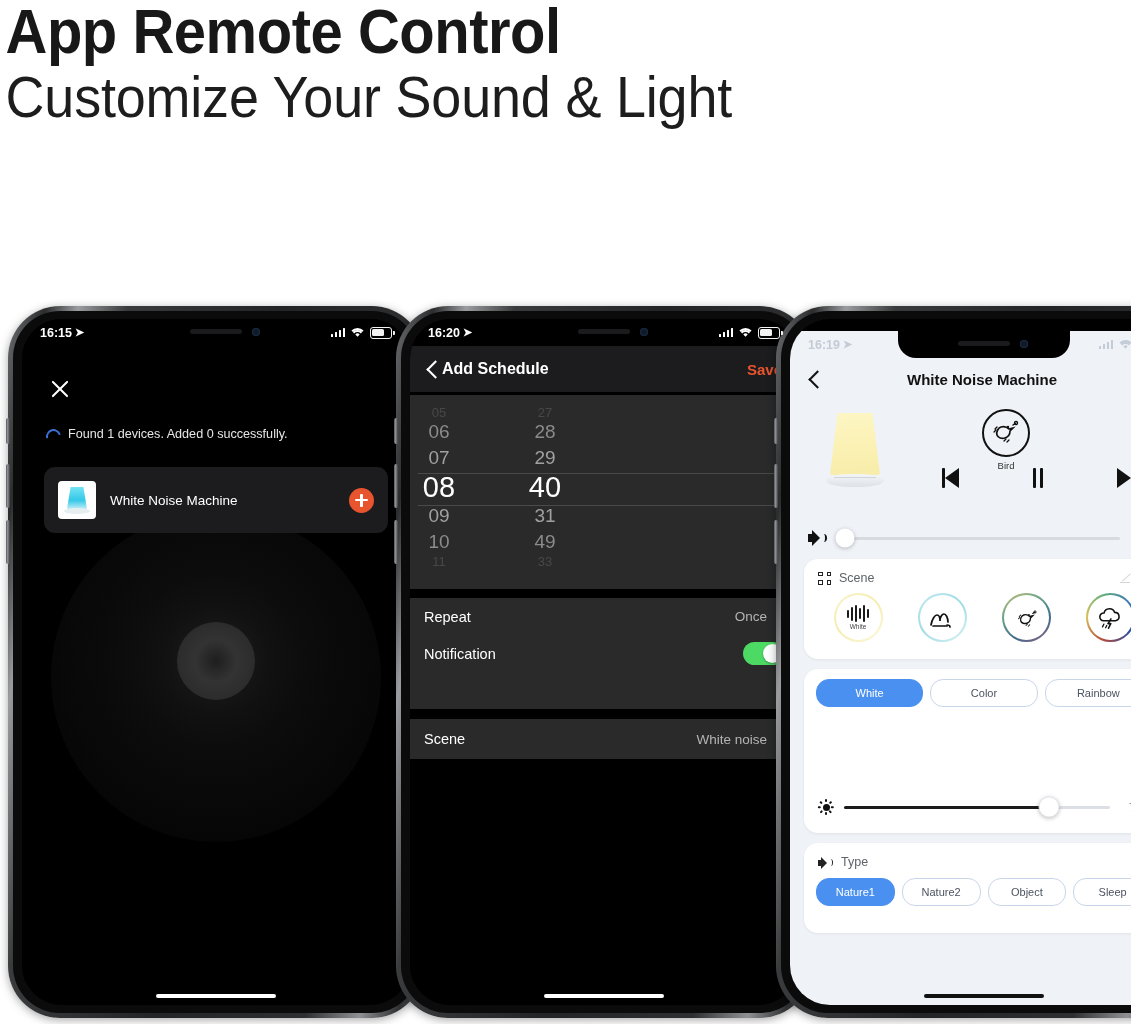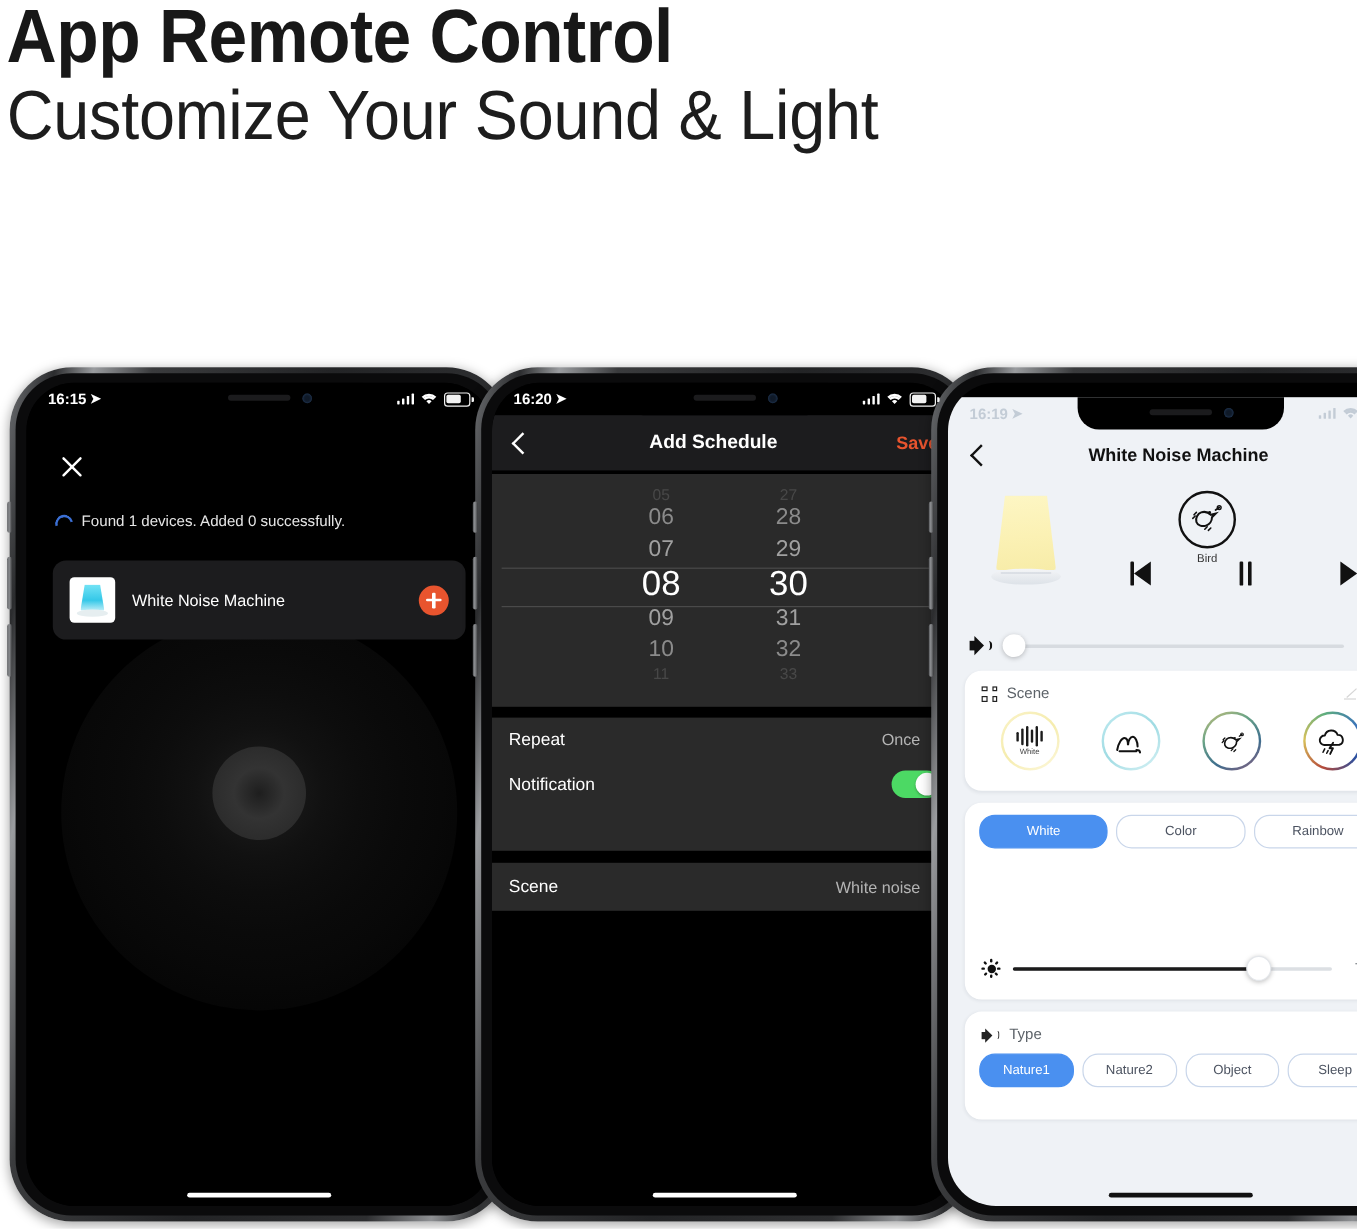--- a/index.html
+++ b/index.html
@@ -86,26 +86,26 @@
   .p1-name{flex:1;margin-left:14px;font-size:13.5px;color:#fff;}
   .p1-add{width:25px;height:25px;border-radius:50%;background:#e8542e;position:relative;flex:0 0 auto;cursor:pointer;}
   .p1-add:before,.p1-add:after{content:"";position:absolute;background:#fff;border-radius:1px;}
   .p1-add:before{left:6px;top:11.5px;width:13px;height:2.4px;}
   .p1-add:after{left:11.3px;top:6px;width:2.4px;height:13px;}
 
   
   .p2{position:absolute;inset:0;background:#000;color:#fff;}
   .p2-nav{position:absolute;left:0;right:0;top:27px;height:46px;background:#1c1c1e;display:flex;align-items:center;padding:0 16px;box-sizing:border-box;}
   .chev-back{width:11px;height:11px;border-left:2.4px solid #fff;border-bottom:2.4px solid #fff;transform:rotate(45deg);margin-left:3px;cursor:pointer;}
-  .p2-title{flex:1;text-align:center;font-size:16px;font-weight:bold;}
+  .p2-title{flex:1;font-size:16px;font-weight:bold;}
   .p2-save{font-size:15px;font-weight:bold;color:#e8542e;cursor:pointer;}
   .picker{position:absolute;left:0;right:0;top:76px;height:194px;background:#2a2a2a;overflow:hidden;}
   .picker .sel-line{position:absolute;left:8px;right:8px;height:1px;background:#4a4a4a;}
   .picker .sel-line.a{top:78px}.picker .sel-line.b{top:110px}
-  .cols{position:absolute;left:0;right:0;top:0;display:flex;justify-content:center;gap:48px;padding-top:11px;}
+  .cols{position:absolute;left:0;right:0;top:0;display:flex;gap:48px;padding-top:11px;}
   .col{display:flex;flex-direction:column;align-items:center;width:58px;}
   .col span{font-size:19px;color:#8b8b8b;line-height:26px;height:26px;font-weight:300;}
   .col span.faded{opacity:.3;font-size:13px;line-height:13px;height:13px;}
   .col span.dim{color:#a0a0a0}
   .col span.active{color:#fff;font-size:29px;font-weight:normal;line-height:32px;height:32px;}
 
   .p2-group{position:absolute;left:0;right:0;background:#2a2a2a;}
   .p2-row{height:37px;display:flex;align-items:center;padding:0 14px;box-sizing:border-box;font-size:14.5px;color:#fff;cursor:pointer;}
   .p2-row .lbl{flex:1}
   .p2-row .val{color:#b4b4b4;font-size:13.5px;margin-right:8px;text-align:right;}
@@ -312,23 +312,23 @@
             <span class="dim">07</span>
             <span class="active">08</span>
             <span class="dim">09</span>
             <span>10</span>
             <span class="faded">11</span>
           </div>
           <div class="col">
             <span class="faded">27</span>
             <span>28</span>
             <span class="dim">29</span>
-            <span class="active">30</span>
+            <span class="active">40</span>
             <span class="dim">31</span>
-            <span>32</span>
+            <span>49</span>
             <span class="faded">33</span>
           </div>
         </div>
         <div class="sel-line a"></div>
         <div class="sel-line b"></div>
       </div>
 
       <div class="p2-group" style="top:279px;height:111px">
         <div class="p2-row">
           <span class="lbl">Repeat</span>

